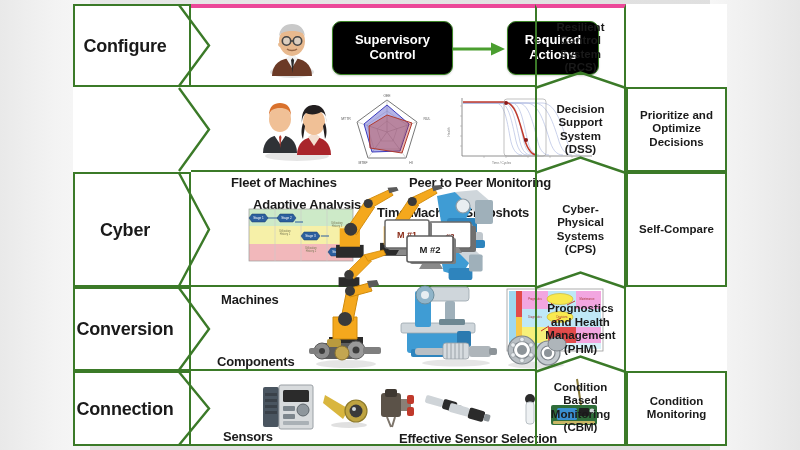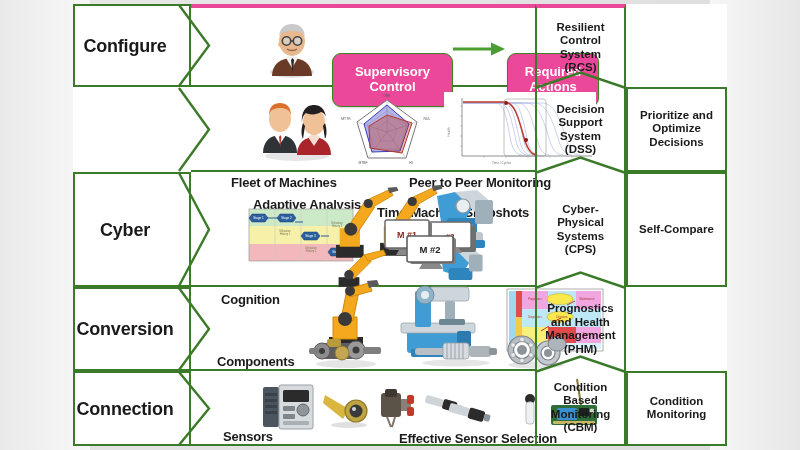--- a/index.html
+++ b/index.html
@@ -54,25 +54,24 @@
   }
   .chev{position:absolute;pointer-events:none;overflow:visible;}
 
   .mini-label{
     position:absolute;font-weight:bold;color:#1a1a1a;font-size:13px;white-space:nowrap;
     letter-spacing:-0.2px;
   }
 
   
   .gbox{
-    position:absolute;background:#ec4899;border:1px solid #3c8526;border-radius:9px;
+    position:absolute;background:#000000;border:1px solid #3c8526;border-radius:9px;
     color:#fff;font-weight:bold;font-size:13px;text-align:center;
     display:flex;align-items:center;justify-content:center;line-height:1.15;
     box-shadow:0 1px 2px rgba(0,0,0,.18);
-    margin-top:32px;
   }
   .garrow{position:absolute;}
 
   
   .pic{position:absolute;}
   svg{display:block;overflow:visible;}
 </style>
 </head>
 <body>
 
@@ -392,21 +391,21 @@
   <div class="row" style="top:283px;height:84px;">
     <div class="cell c-label brd">
       <span class="label-txt">Conversion</span>
     </div>
 
     <svg class="chev" style="left:104px;top:0;width:40px;height:84px;">
       <polyline points="2,1 32,42 2,83" fill="none" stroke="#3b7a28" stroke-width="2.4"></polyline>
     </svg>
 
     <div class="cell c-body brd-b">
-      <span class="mini-label" style="left:30px;top:5px;">Cognition</span>
+      <span class="mini-label" style="left:30px;top:5px;">Machines</span>
       <span class="mini-label" style="left:26px;top:67px;">Components</span>
 
       <svg class="pic" style="left:122px;top:-6px;" width="78" height="74" viewBox="0 0 78 74">
         <path d="M16 56h34v14H16z" fill="#2b2b2b"></path>
         <path d="M20 36h24v22H20z" fill="#f4a81d" stroke="#d08a0a" stroke-width="1"></path>
         <path d="M28 38 L34 8 l12 2 -6 30z" fill="#f4a81d" stroke="#d08a0a" stroke-width="1"></path>
         <path d="M34 8 L56 2 l3 8 -22 6z" fill="#f4a81d" stroke="#d08a0a" stroke-width="1"></path>
         <circle cx="32" cy="38" r="7" fill="#3a3a3a"></circle>
         <circle cx="37" cy="10" r="5" fill="#3a3a3a"></circle>
         <path d="M54 0 l10 -1 2 5 -10 3z" fill="#5a5a5a"></path>

